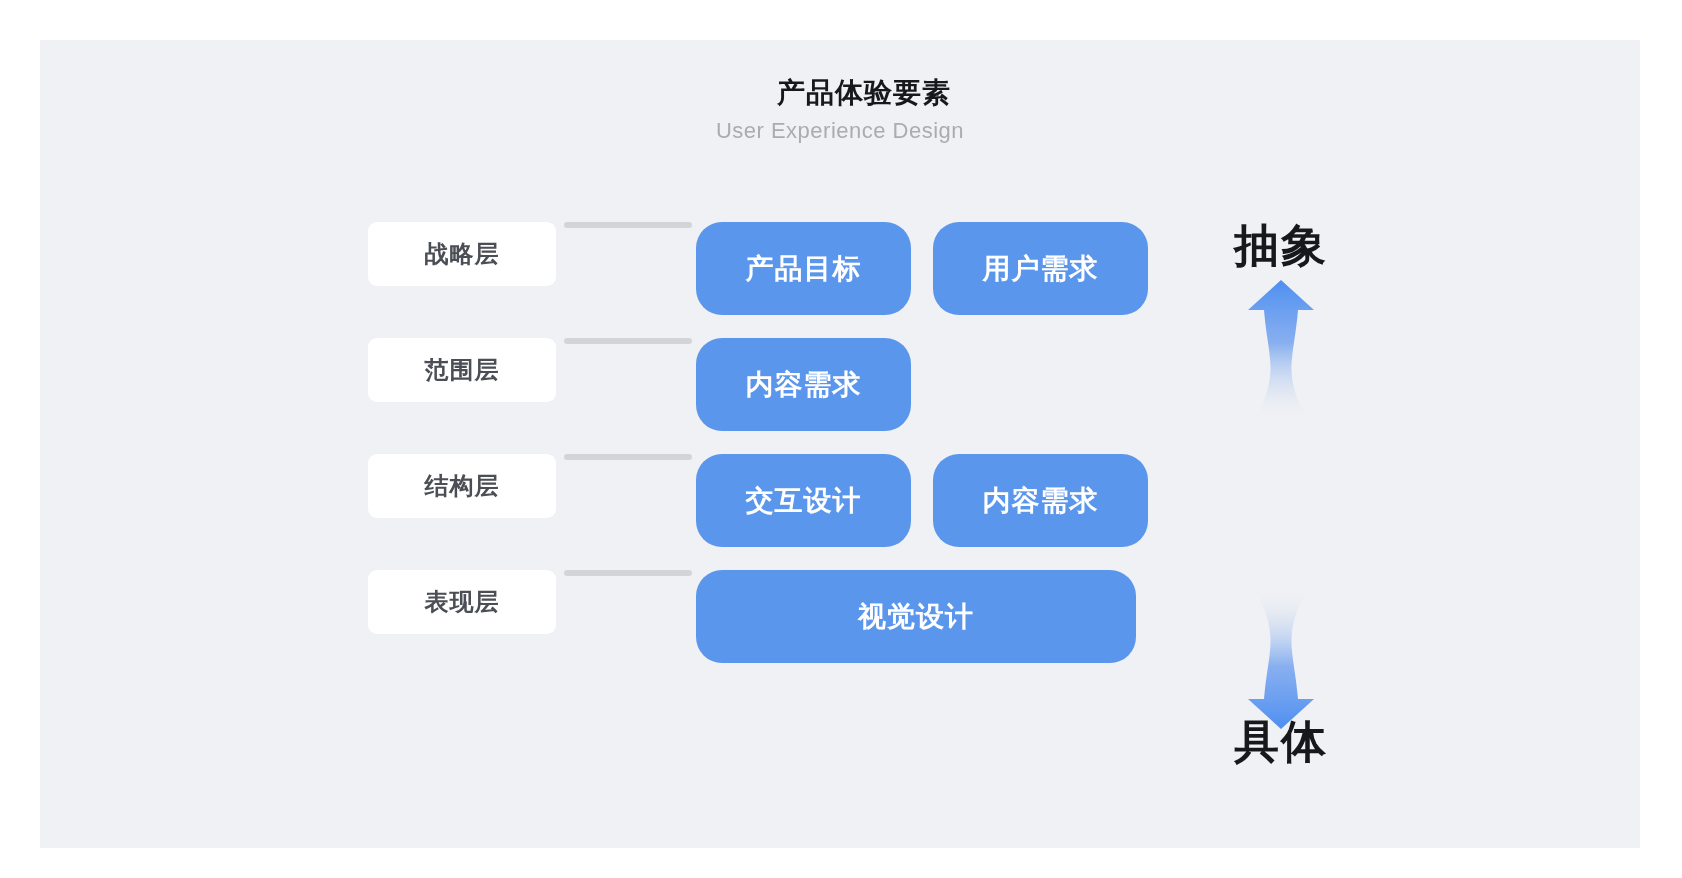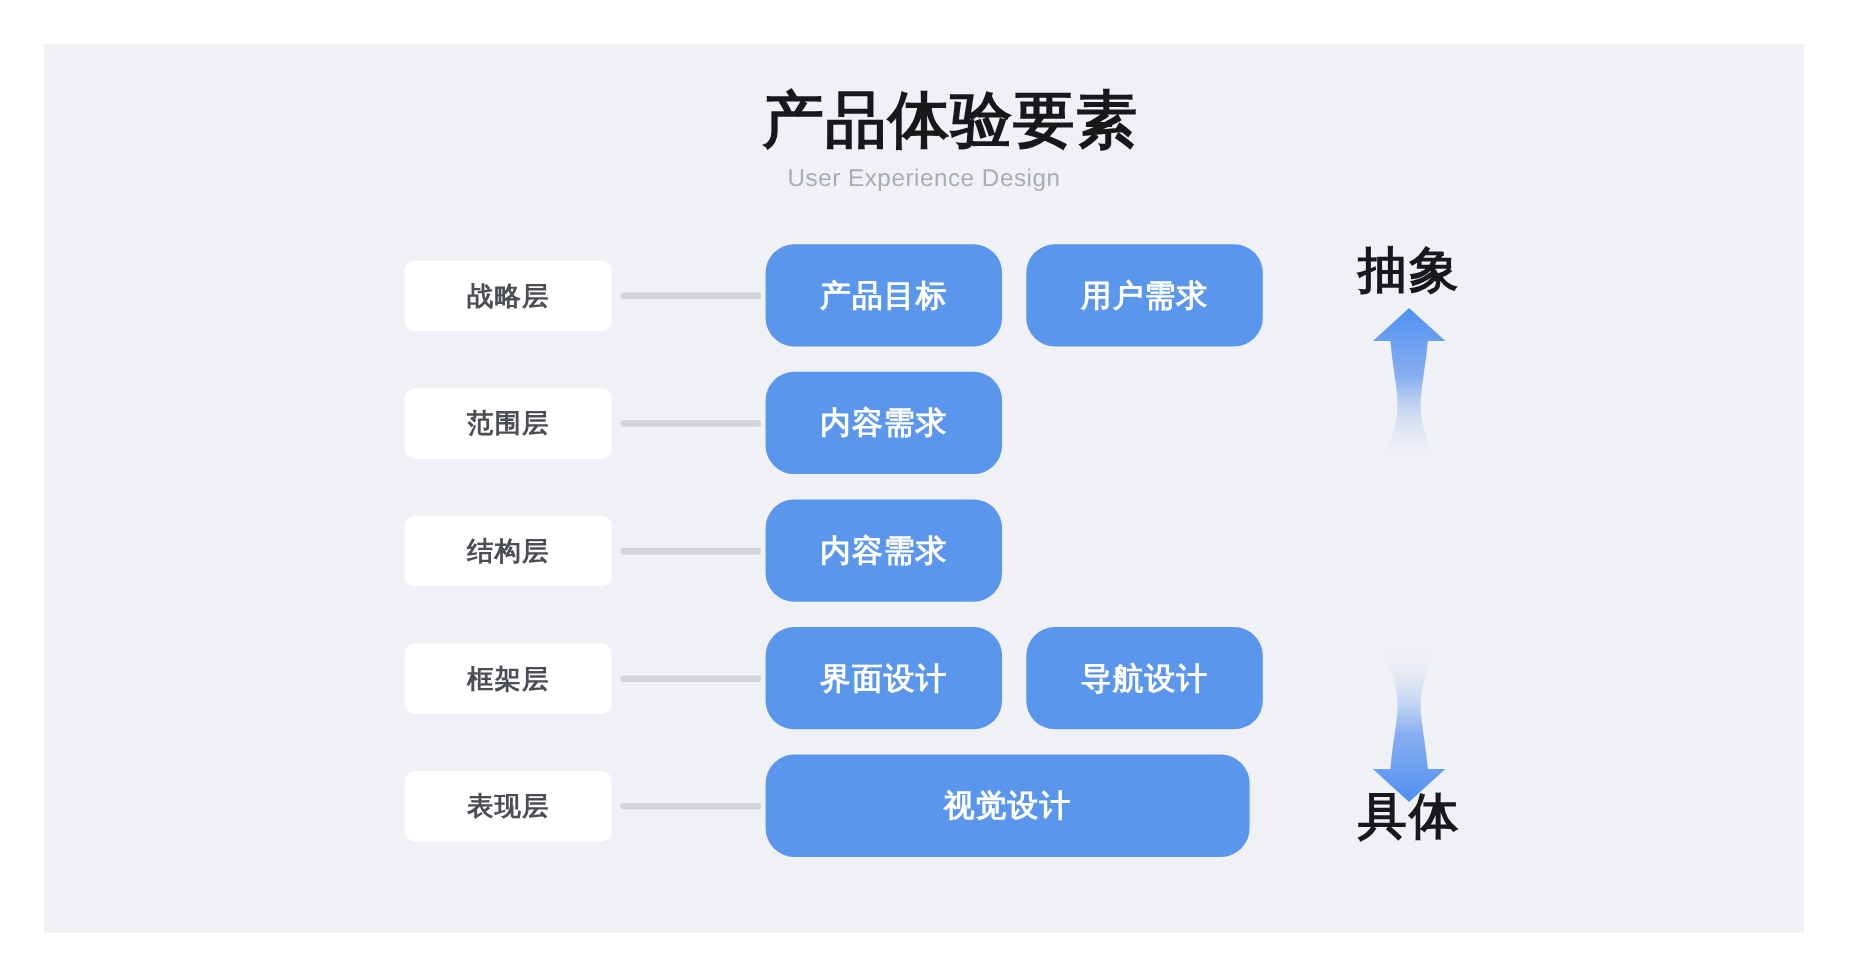--- a/index.html
+++ b/index.html
@@ -25,21 +25,21 @@
   }
   
   .header {
     position: absolute;
     left: 0;
     top: 38px;
     width: 100%;
     text-align: center;
   }
   .title {
-    font-size: 56px;
+    font-size: 28px;
     font-weight: 700;
     color: var(--title-color, #17181A);
     letter-spacing: 1px;
     line-height: 1.1;
     margin-left: 48px;
   }
   .subtitle {
     margin-top: 9px;
     font-size: 22px;
     font-weight: 400;
@@ -50,21 +50,21 @@
   .rows {
     position: absolute;
     left: 312px;
     top: 182px;
     display: flex;
     flex-direction: column;
     gap: 23px;
   }
   .row {
     display: flex;
-    align-items: center;
+    align-items: flex-start;
     height: 93px;
     padding-left: 16px;
   }
   .label-box {
     width: 188px;
     height: 64px;
     background: #ffffff;
     border-radius: 9px;
     display: flex;
     align-items: center;
@@ -150,32 +150,25 @@
         <div class="connector"></div>
         <div class="blue-boxes">
           <div class="blue-box">内容需求</div>
         </div>
       </div>
 
       <div class="row">
         <div class="label-box">结构层</div>
         <div class="connector"></div>
         <div class="blue-boxes">
+          <div class="blue-box">交互设计</div>
           <div class="blue-box">内容需求</div>
         </div>
       </div>
 
-      <div class="row">
-        <div class="label-box">框架层</div>
-        <div class="connector"></div>
-        <div class="blue-boxes">
-          <div class="blue-box">界面设计</div>
-          <div class="blue-box">导航设计</div>
-        </div>
-      </div>
 
       <div class="row">
         <div class="label-box">表现层</div>
         <div class="connector"></div>
         <div class="blue-boxes">
           <div class="blue-box wide">视觉设计</div>
         </div>
       </div>
 
     </div>

